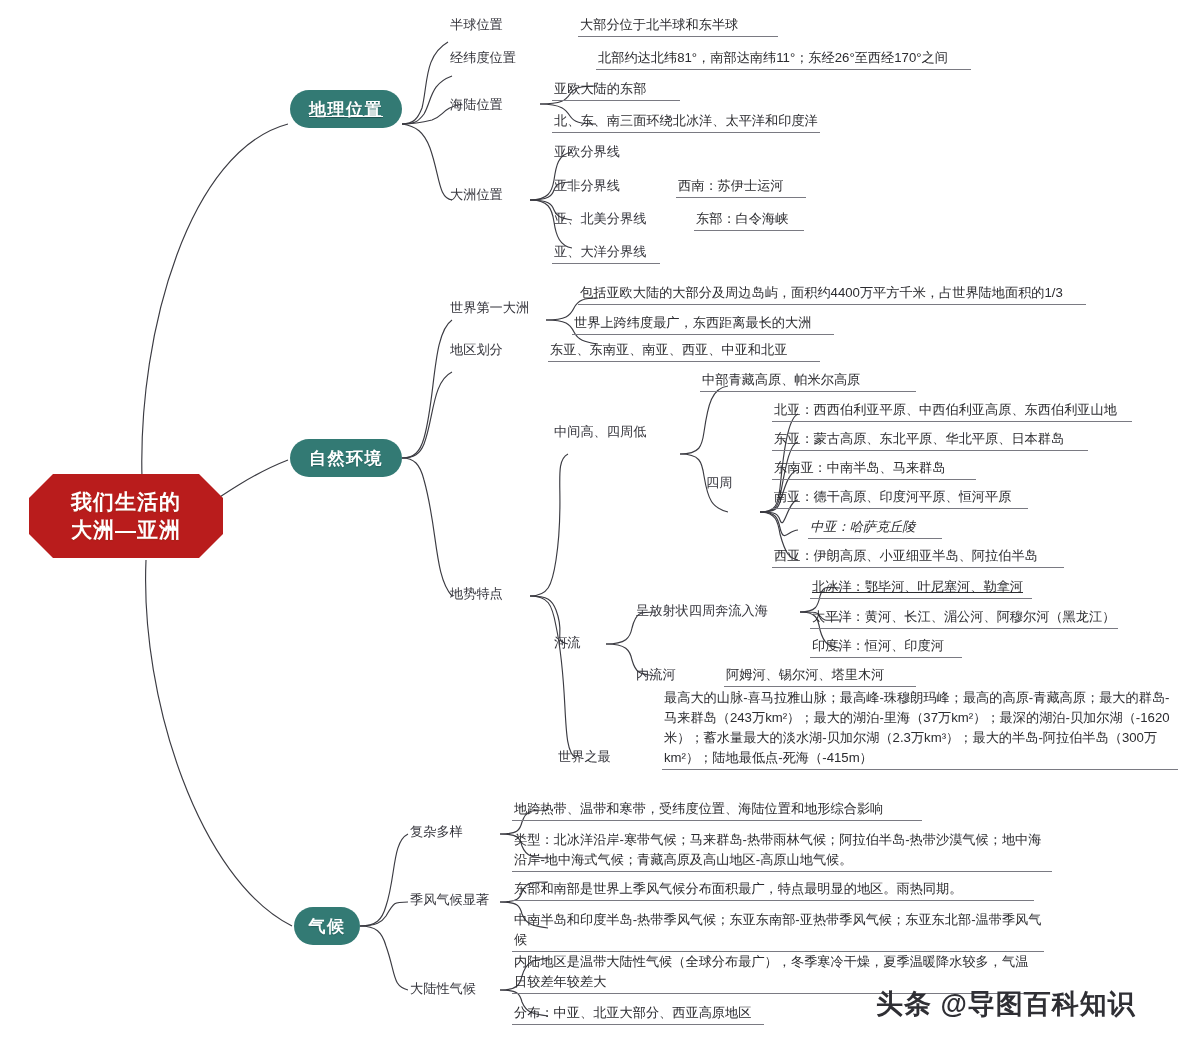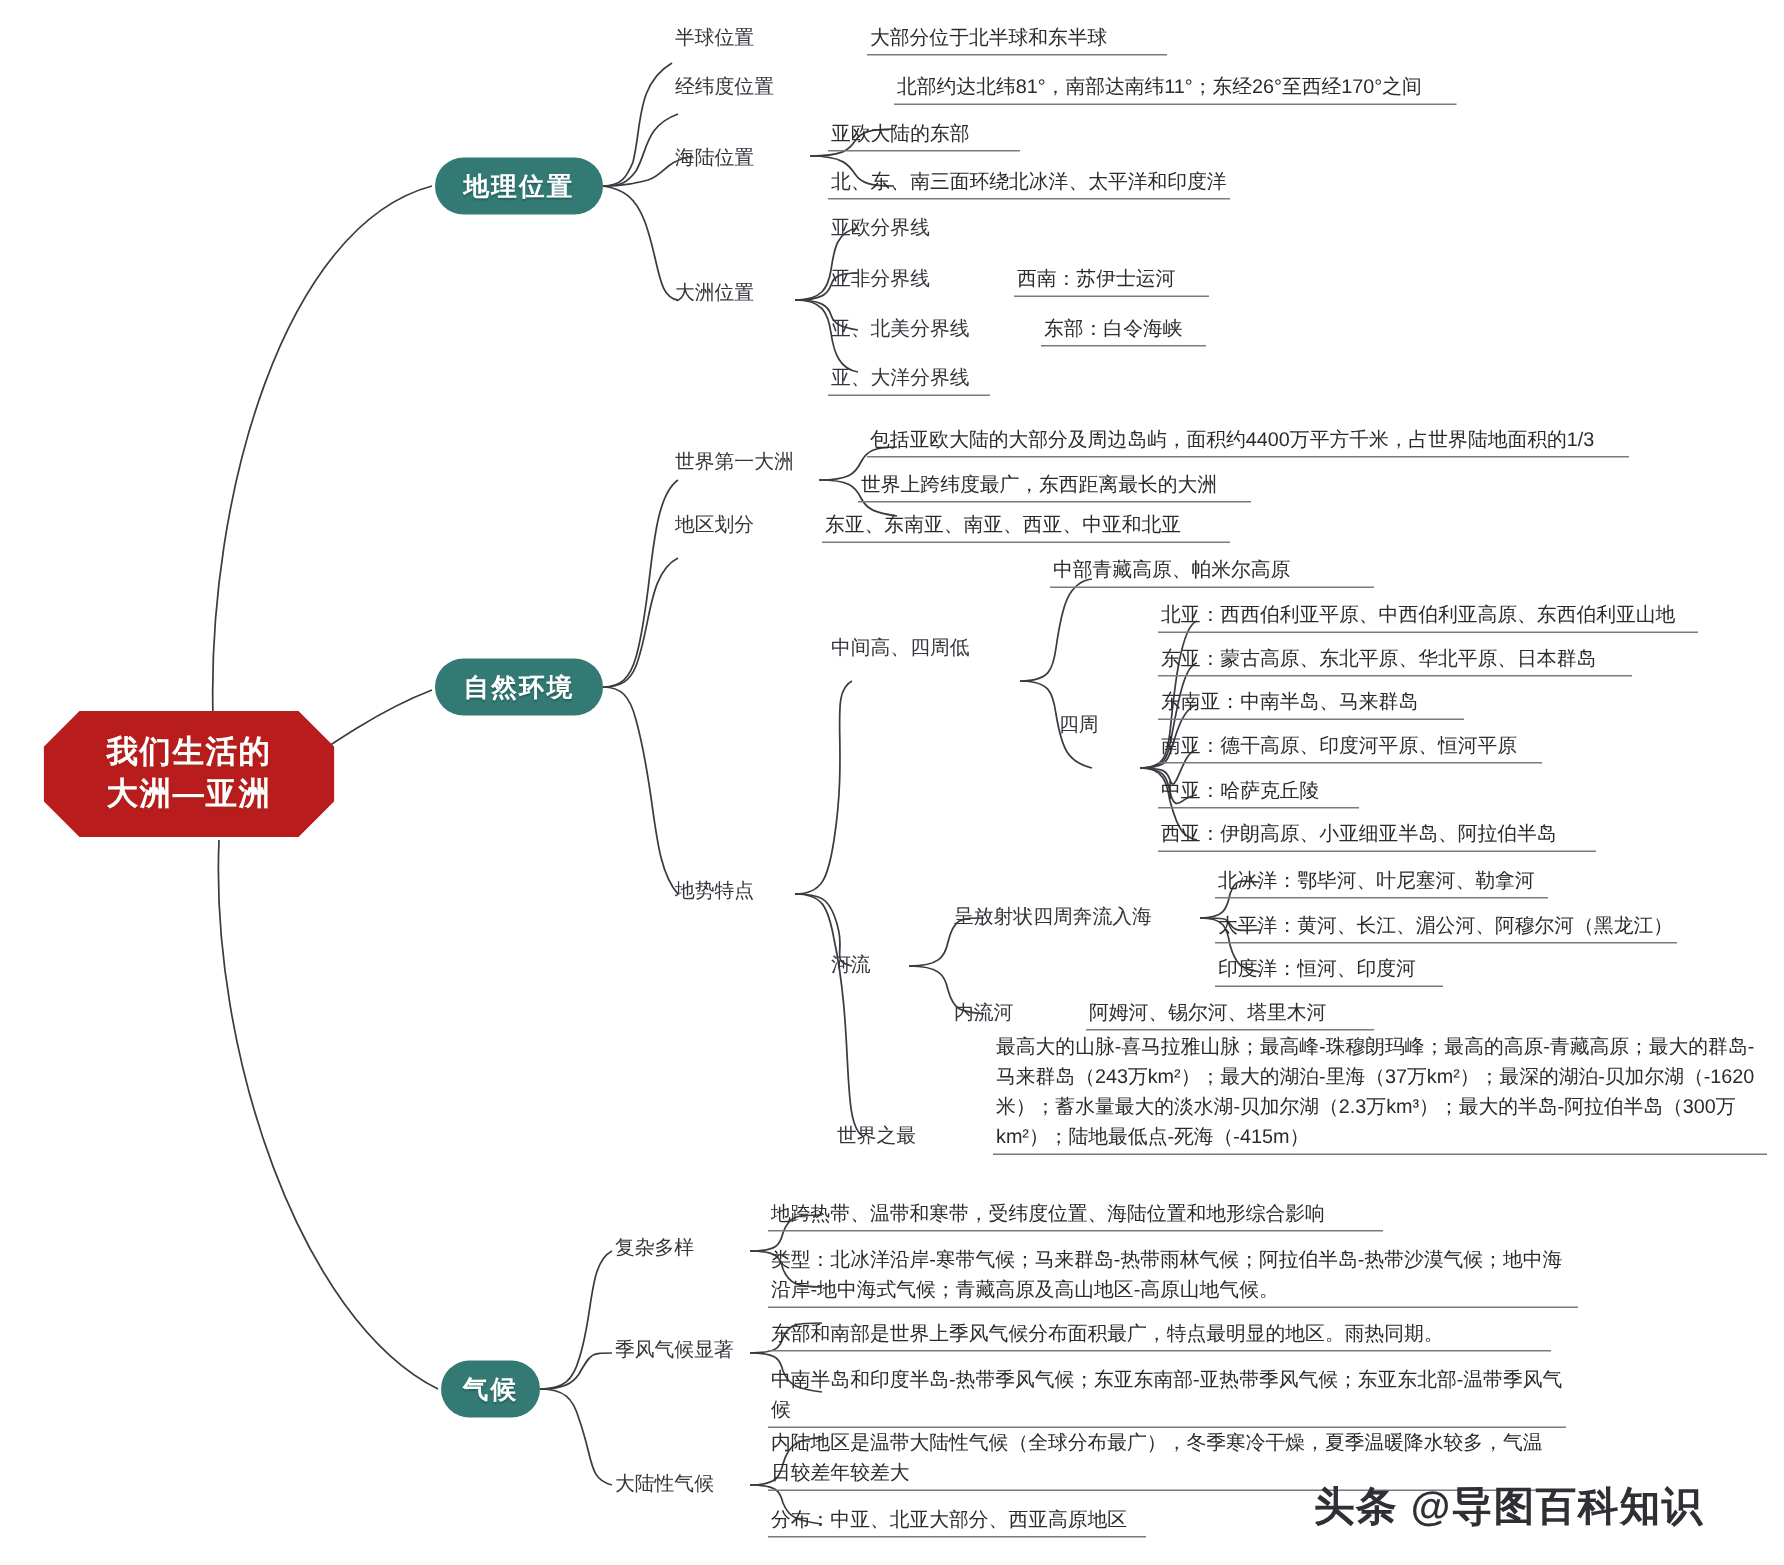--- a/index.html
+++ b/index.html
@@ -49,21 +49,21 @@
     position: absolute;
     height: 38px;
     background: #337a74;
     color: #ffffff;
     border-radius: 19px;
     display: flex; align-items: center; justify-content: center;
     font-size: 17px; font-weight: bold;
     letter-spacing: 1.5px;
     text-shadow: 0 1px 1px rgba(10,50,48,.35);
   }
-  #pill-geo   { left: 290px; top: 105px; width: 112px; }
+  #pill-geo   { left: 290px; top: 90px; width: 112px; text-decoration: underline; }
   #pill-nat   { left: 290px; top: 439px; width: 112px; }
   #pill-cli   { left: 294px; top: 907px; width: 66px;  }
 
   
   .node {
     position: absolute;
     font-size: 13.2px;
     color: #2b2b2f;
     line-height: 1.42;
     white-space: nowrap;
@@ -189,27 +189,27 @@
 
   <div class="node head" style="left:552px; top:423px;">中间高、四周低</div>
   <div class="node" style="left:700px; top:371px; border-bottom:1px solid #7a7a82; min-width:216px;">中部青藏高原、帕米尔高原</div>
 
   <div class="node head" style="left:704px; top:474px;">四周</div>
 
   <div class="node" style="left:772px; top:401px; border-bottom:1px solid #7a7a82; min-width:360px;">北亚：西西伯利亚平原、中西伯利亚高原、东西伯利亚山地</div>
   <div class="node" style="left:772px; top:430px; border-bottom:1px solid #7a7a82; min-width:316px;">东亚：蒙古高原、东北平原、华北平原、日本群岛</div>
   <div class="node" style="left:772px; top:459px; border-bottom:1px solid #7a7a82; min-width:204px;">东南亚：中南半岛、马来群岛</div>
   <div class="node" style="left:772px; top:488px; border-bottom:1px solid #7a7a82; min-width:256px;">南亚：德干高原、印度河平原、恒河平原</div>
-  <div class="node" style="left:772px; top:518px; border-bottom:1px solid #7a7a82; min-width:134px;">中亚：哈萨克丘陵</div>
+  <div class="node" style="left:808px; top:518px; border-bottom:1px solid #7a7a82; min-width:134px;font-style:italic;">中亚：哈萨克丘陵</div>
   <div class="node" style="left:772px; top:547px; border-bottom:1px solid #7a7a82; min-width:292px;">西亚：伊朗高原、小亚细亚半岛、阿拉伯半岛</div>
 
   <div class="node head" style="left:552px; top:634px;">河流</div>
 
   <div class="node head" style="left:634px; top:602px;">呈放射状四周奔流入海</div>
-  <div class="node" style="left:810px; top:578px; border-bottom:1px solid #7a7a82; min-width:222px;">北冰洋：鄂毕河、叶尼塞河、勒拿河</div>
+  <div class="node" style="left:810px; top:578px; border-bottom:1px solid #7a7a82; min-width:222px;text-decoration:underline;">北冰洋：鄂毕河、叶尼塞河、勒拿河</div>
   <div class="node" style="left:810px; top:608px; border-bottom:1px solid #7a7a82; min-width:308px;">太平洋：黄河、长江、湄公河、阿穆尔河（黑龙江）</div>
   <div class="node" style="left:810px; top:637px; border-bottom:1px solid #7a7a82; min-width:152px;">印度洋：恒河、印度河</div>
 
   <div class="node head" style="left:634px; top:666px;">内流河</div>
   <div class="node" style="left:724px; top:666px; border-bottom:1px solid #7a7a82; min-width:192px;">阿姆河、锡尔河、塔里木河</div>
 
   <div class="node head" style="left:556px; top:748px;">世界之最</div>
   <div class="node wrap" style="left:662px; top:688px; width:516px; border-bottom:1px solid #7a7a82; line-height:1.52;">最高大的山脉-喜马拉雅山脉；最高峰-珠穆朗玛峰；最高的高原-青藏高原；最大的群岛-马来群岛（243万km²）；最大的湖泊-里海（37万km²）；最深的湖泊-贝加尔湖（-1620米）；蓄水量最大的淡水湖-贝加尔湖（2.3万km³）；最大的半岛-阿拉伯半岛（300万km²）；陆地最低点-死海（-415m）</div>
 
   <div class="node head" style="left:408px; top:823px;">复杂多样</div>

